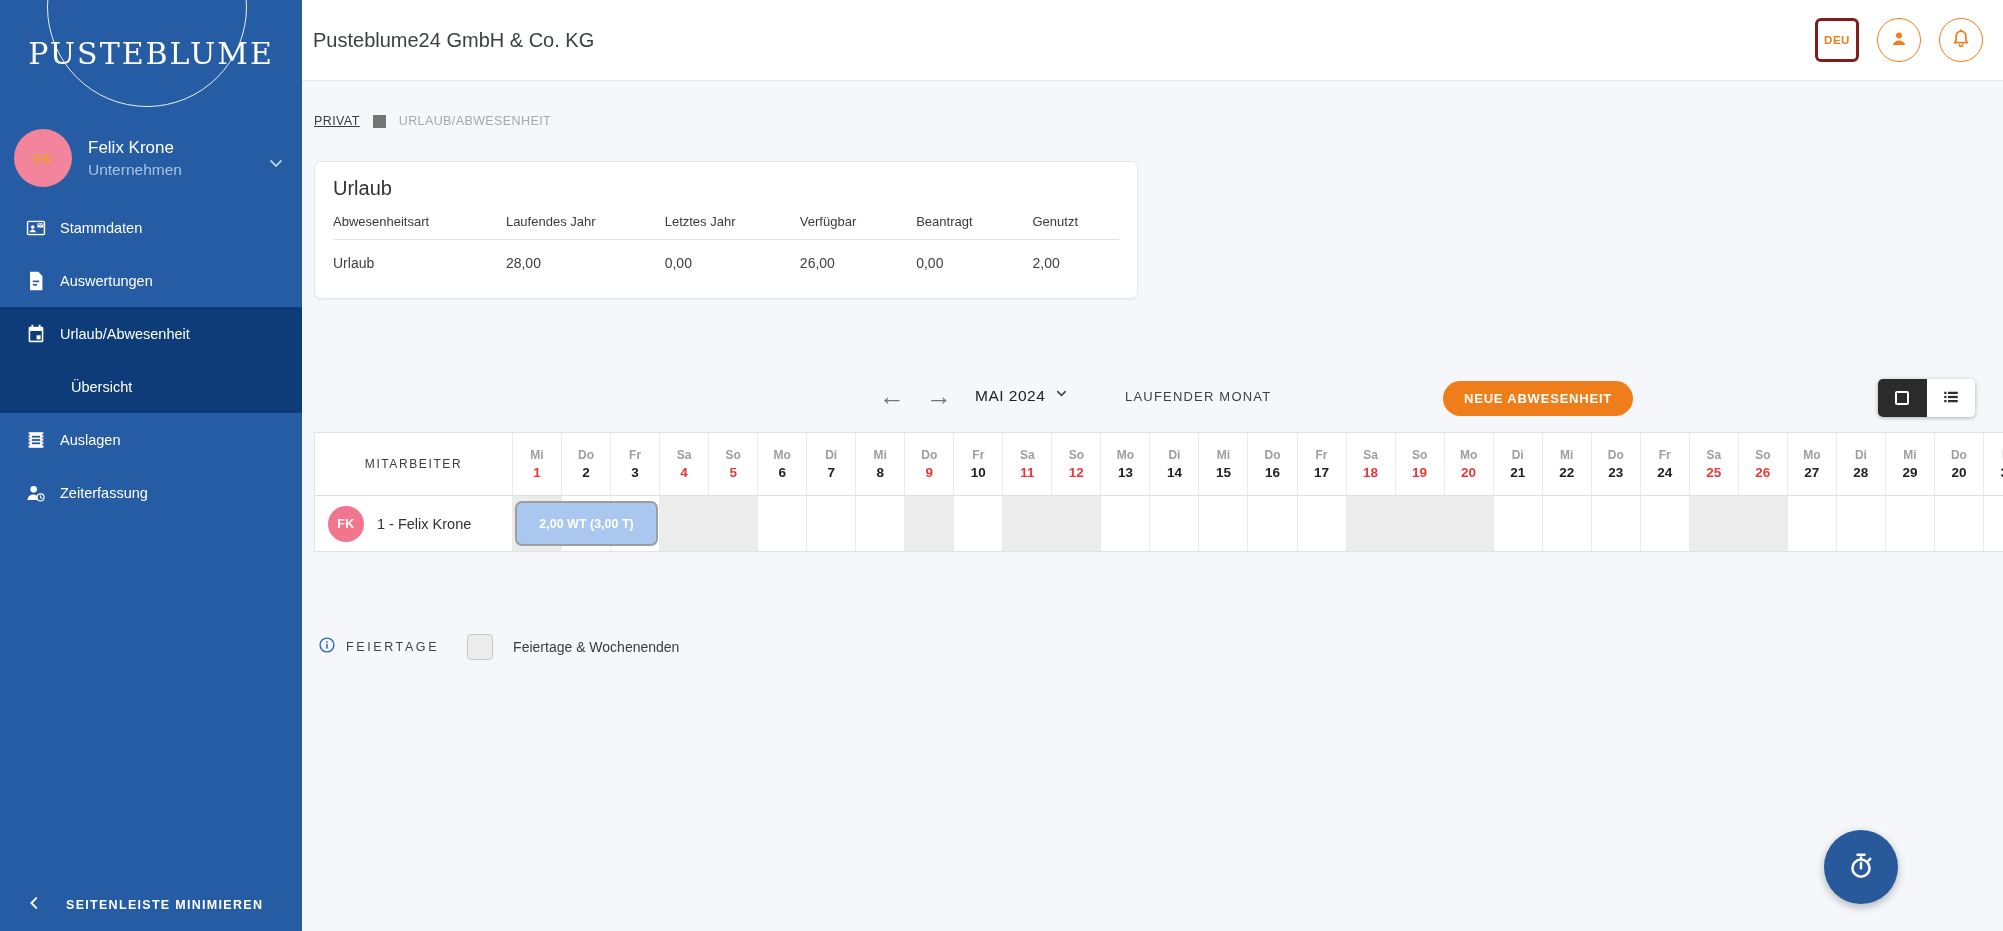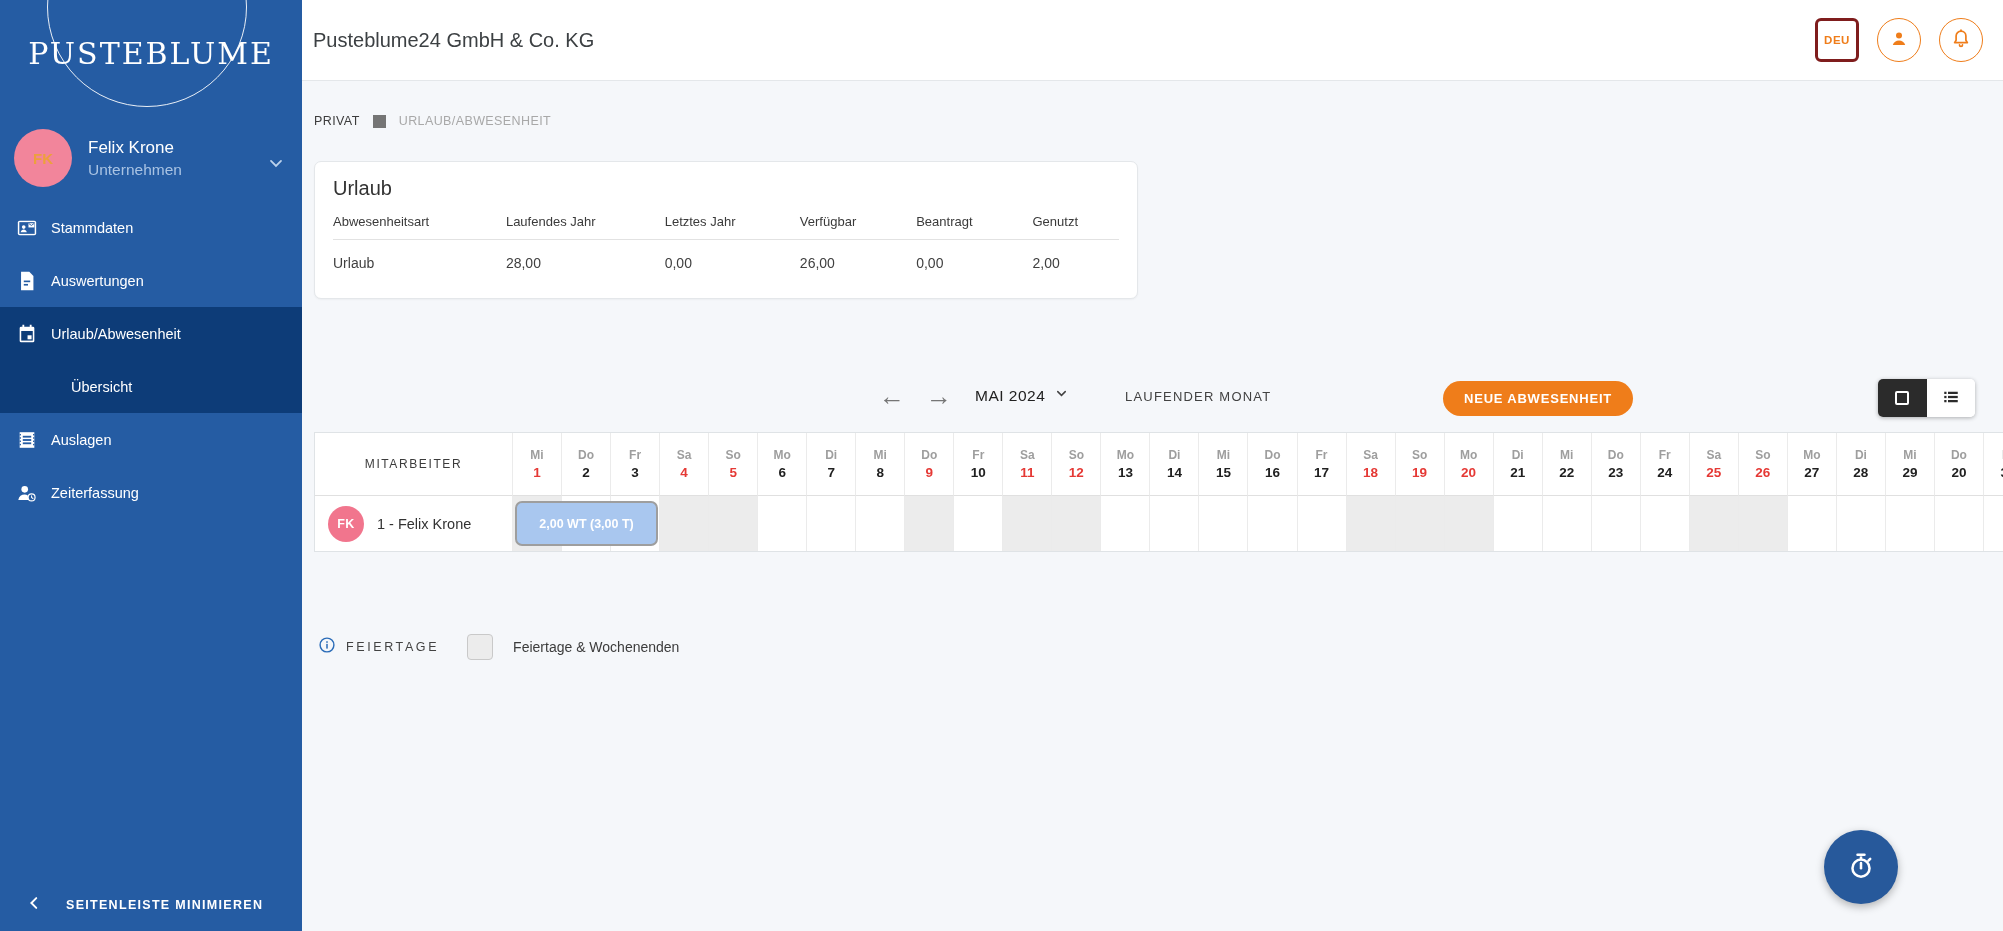--- a/index.html
+++ b/index.html
@@ -20,21 +20,21 @@
                font-family:"DejaVu Serif", serif; font-size:30px; letter-spacing:2px;
                color:#fff; font-weight:400; }
   .user { display:flex; align-items:center; padding:8px 16px 12px 14px; position:relative; cursor:pointer; }
   .avatar-lg { width:58px; height:58px; border-radius:50%; background:#f2859b; color:#eda03c;
                font-weight:700; font-size:15px; display:flex; align-items:center; justify-content:center; flex-shrink:0; }
   .user-names { margin-left:16px; min-width:0; }
   .user-name { font-size:17px; }
   .user-sub { font-size:15.5px; color:#a9c3e3; margin-top:3px; }
   .user-chevron { position:absolute; right:16px; top:32px; }
   .menu { margin-top:2px; }
-  .menu-item { height:53px; display:flex; align-items:center; padding-left:16px; cursor:pointer; }
+  .menu-item { height:53px; display:flex; align-items:center; padding-left:25px; cursor:pointer; }
   .menu-item.active { background:#0d3c78; }
   .menu-item.sub { padding-left:60px; }
   .mi-icon { width:24px; display:flex; align-items:center; }
   .mi-label { margin-left:11px; font-size:14.5px; }
   .minimize { position:absolute; bottom:0; left:0; right:0; height:52px; display:flex;
               align-items:center; padding-left:25px; cursor:pointer; }
   .min-label { margin-left:23px; font-size:12.5px; font-weight:700; letter-spacing:1.3px; }
 
   
   .main { flex:1; min-width:0; display:flex; flex-direction:column; position:relative; }
@@ -44,21 +44,21 @@
   .topbar-right { margin-left:auto; display:flex; align-items:center; gap:18px; }
   .lang-btn { width:44px; height:44px; border:3px solid #7f1d1d; border-radius:6px; background:#fff;
               color:#ef7d1a; font-size:11.5px; font-weight:700; letter-spacing:.5px;
               display:flex; align-items:center; justify-content:center; cursor:pointer; }
   .icon-btn { width:44px; height:44px; border:1px solid #ef7d1a; border-radius:50%; background:#fff;
               display:flex; align-items:center; justify-content:center; cursor:pointer; }
 
   .content { flex:1; position:relative; }
   .breadcrumb { display:flex; align-items:center; margin:33px 0 0 12px; gap:13px;
                 font-size:12.5px; letter-spacing:.4px; }
-  .bc-root { color:#3c3c3c; font-weight:500; cursor:pointer; }
+  .bc-root { color:#3c3c3c; font-weight:500; cursor:pointer;text-decoration:underline; }
   .bc-sep { width:13px; height:13px; background:#757575; }
   .bc-current { color:#a8a8a8; font-weight:500; }
 
   .cards { display:flex; align-items:flex-start; margin:33px 10px 0 12px; gap:25px; }
   .card { background:#fff; border:1px solid #e4e7ea; border-radius:4px; box-shadow:0 1px 2px rgba(0,0,0,.04); }
   .card-title { font-size:20px; color:#333; font-weight:500; }
   .card-vac { width:824px; height:138px; padding:15px 18px 0;border-radius:7px; }
   .vac-grid { display:grid; grid-template-columns:22% 20.2% 17.2% 14.8% 14.8% 11%; }
   .vac-head { margin-top:14px; padding-bottom:10px; border-bottom:1px solid #e2e2e2;
               font-size:13px; color:#3a3a3a; font-weight:500; }

